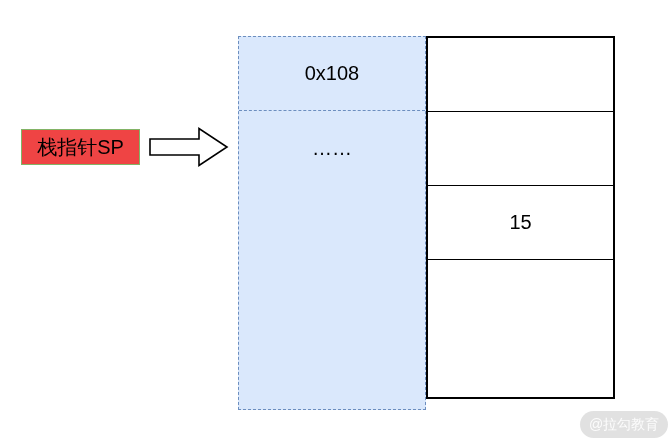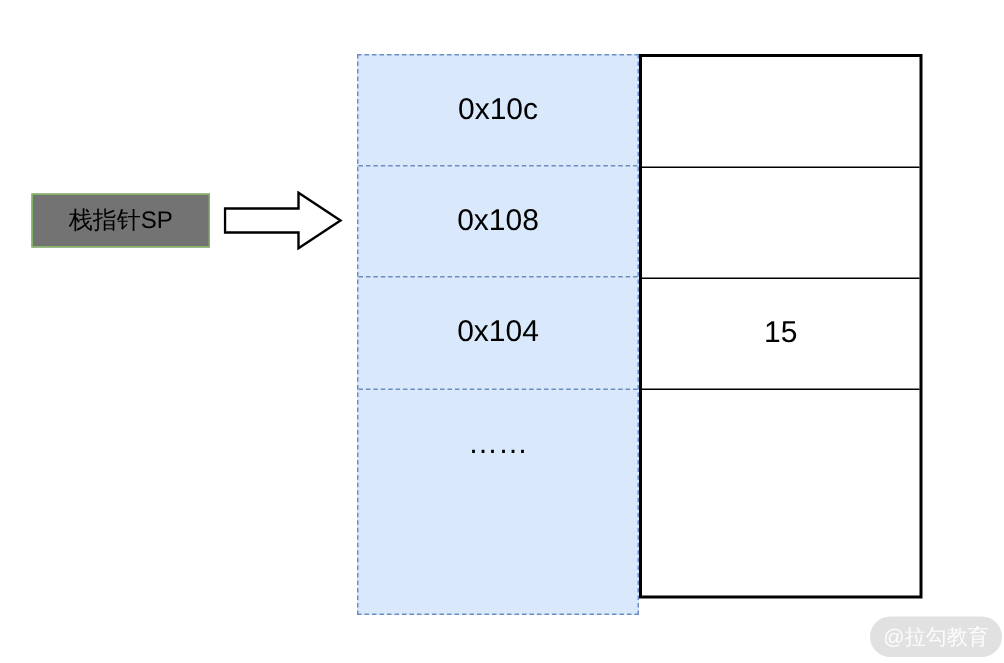--- a/index.html
+++ b/index.html
@@ -15,27 +15,27 @@
     background: #ffffff;
     overflow: hidden;
   }
   
   .pointer-label {
     position: absolute;
     left: 21px;
     top: 129px;
     width: 119px;
     height: 36px;
-    background: #737373;
+    background: #ef4444;
     border: 1px solid #82b366;
     box-sizing: border-box;
     display: flex;
     align-items: center;
     justify-content: center;
-    font-size: 16px;
+    font-size: 20px;
     color: #000000;
     white-space: nowrap;
   }
   
   .arrow {
     position: absolute;
     left: 149px;
     top: 127px;
     width: 80px;
     height: 40px;
@@ -106,23 +106,21 @@
 
 <div class="canvas">
 
   <div class="pointer-label">栈指针SP</div>
 
   <svg class="arrow" viewBox="0 0 80 40" xmlns="http://www.w3.org/2000/svg">
     <polygon points="1,12 50,12 50,1.5 78,20 50,38.5 50,28 1,28" fill="#ffffff" stroke="#000000" stroke-width="1.6" stroke-linejoin="miter"></polygon>
   </svg>
 
   <div class="addr-col">
-    <div class="addr-cell">0x10c</div>
     <div class="addr-cell">0x108</div>
-    <div class="addr-cell">0x104</div>
     <div class="addr-cell">……</div>
   </div>
 
   <div class="value-col">
     <div class="value-cell"></div>
     <div class="value-cell"></div>
     <div class="value-cell">15</div>
     <div class="value-cell"></div>
   </div>
 

